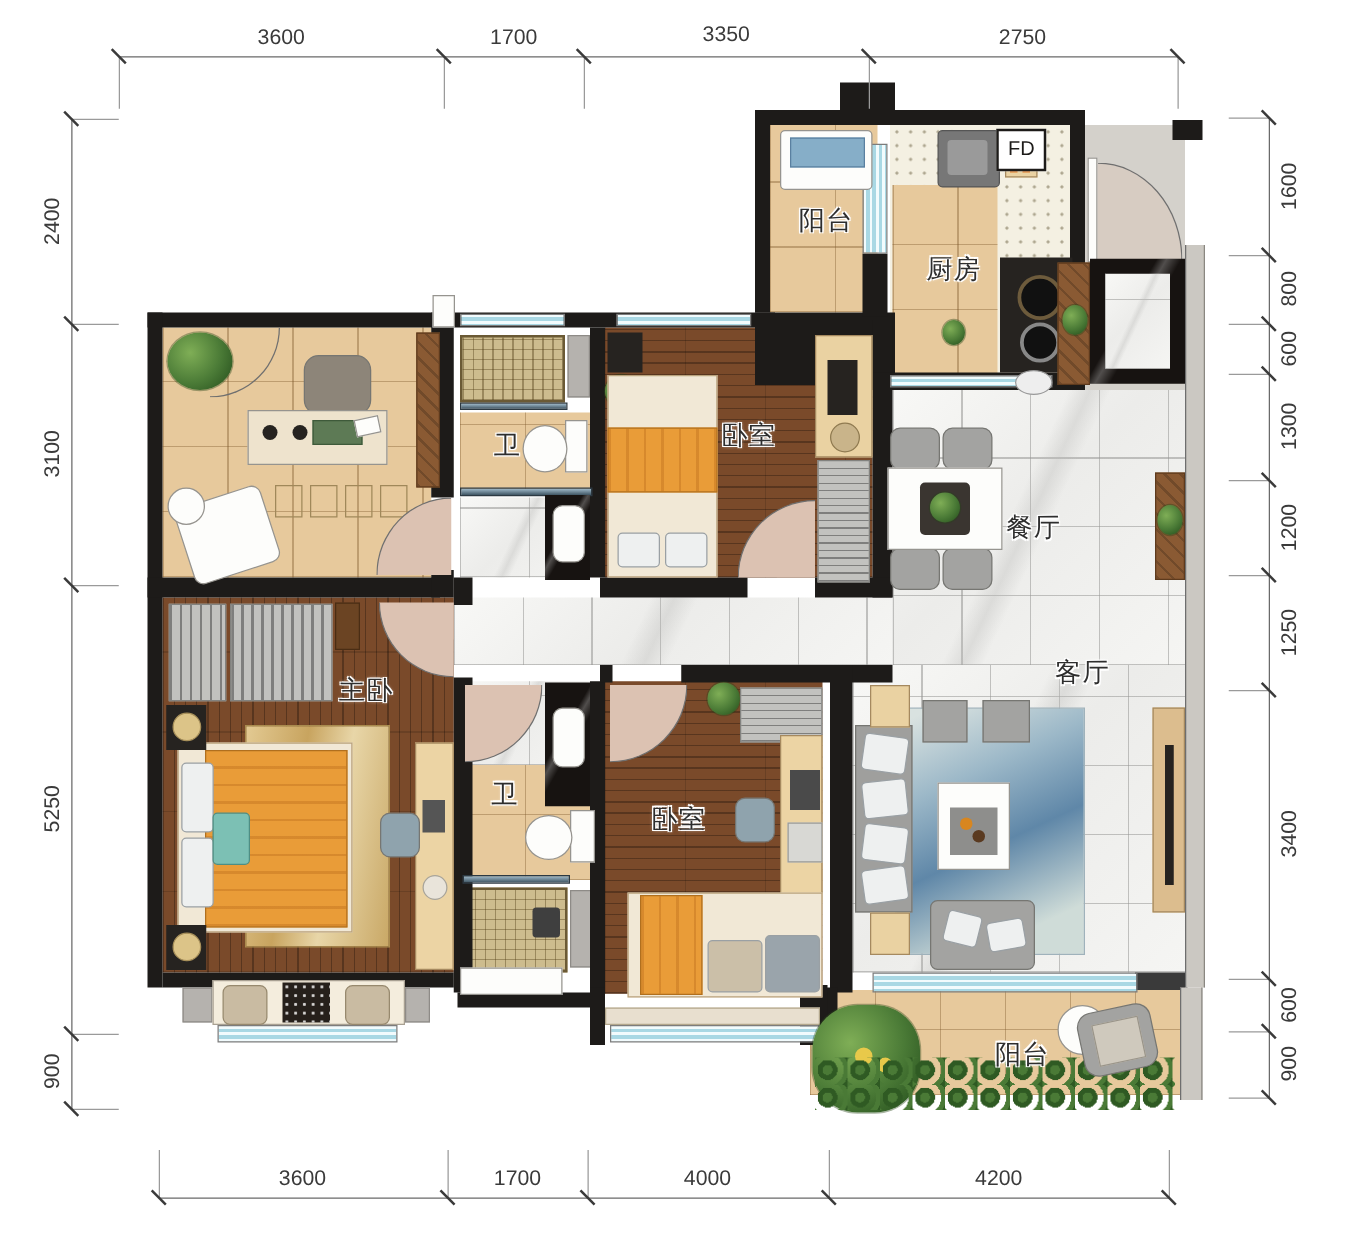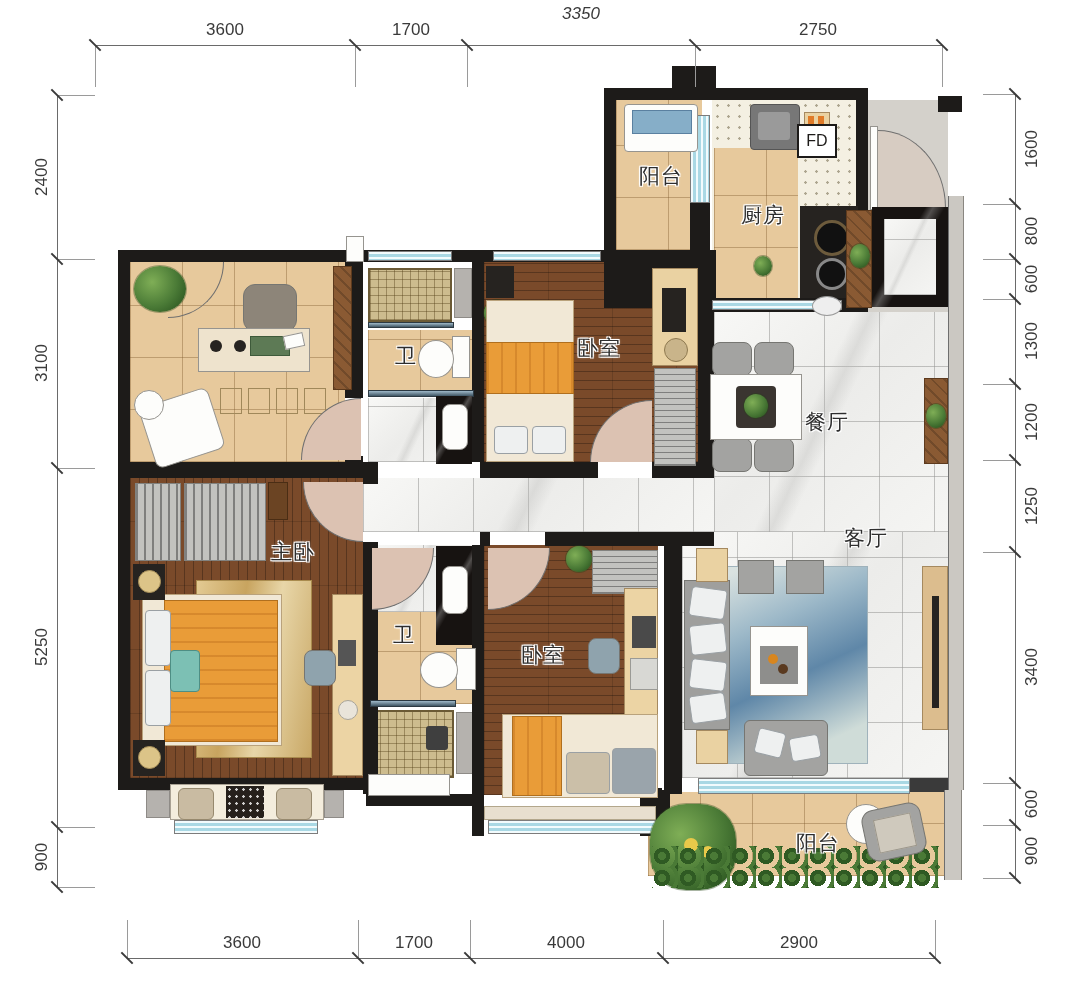--- a/index.html
+++ b/index.html
@@ -186,21 +186,21 @@
   <div class="abs" style="left:808px;top:116px;width:6px;height:22px;background:#e07b28;"></div>
   <div class="abs" style="left:818px;top:116px;width:6px;height:22px;background:#e07b28;"></div>
   <div class="blk" style="left:800px;top:206px;width:58px;height:92px;"></div>
   <div class="abs circle" style="left:814px;top:220px;width:30px;height:30px;border:3px solid #6d5b3c;background:#111;"></div>
   <div class="abs circle" style="left:816px;top:258px;width:26px;height:26px;border:3px solid #888;background:#111;"></div>
   <div class="wht" style="left:798px;top:248px;width:44px;height:44px;left:798px;top:305px;width:0;height:0;border:none;"></div>
   <div class="wht" style="left:800px;top:248px;width:44px;height:0px;border:none;"></div>
   <div class="abs circle" style="left:812px;top:296px;width:28px;height:18px;background:#eee;border:1px solid #999;border-radius:50%;"></div>
   <div class="wht" style="left:802px;top:252px;width:0;height:0;border:none;"></div>
   <div class="plant" style="left:754px;top:256px;width:18px;height:20px;"></div>
-  <div class="fdbox" style="left:797px;top:103px;width:40px;height:34px;margin-top:21px;">
+  <div class="fdbox" style="left:797px;top:103px;width:40px;height:34px;">
       <span>FD</span>
     </div>
 
   <div class="wht" style="left:870px;top:126px;width:8px;height:84px;"></div>
   <div class="arc tr open" style="left:878px;top:130px;width:68px;height:78px;"></div>
   <div class="brown" style="left:846px;top:210px;width:26px;height:98px;"></div>
   <div class="plant" style="left:850px;top:244px;width:20px;height:24px;"></div>
   <div class="blkm" style="left:872px;top:207px;width:76px;height:100px;"></div>
   <div class="marble" style="left:884px;top:219px;width:52px;height:76px;"></div>
 
@@ -314,38 +314,38 @@
   <div class="ext" style="left:467px;top:45px;width:1px;height:42px;"></div>
   <div class="ext" style="left:695px;top:45px;width:1px;height:42px;"></div>
   <div class="ext" style="left:942px;top:45px;width:1px;height:42px;"></div>
   <i class="tick" style="left:95px;top:45px;"></i>
   <i class="tick" style="left:355px;top:45px;"></i>
   <i class="tick" style="left:467px;top:45px;"></i>
   <i class="tick" style="left:695px;top:45px;"></i>
   <i class="tick" style="left:942px;top:45px;"></i>
   <div class="dim" style="left:225px;top:30px;">3600</div>
   <div class="dim" style="left:411px;top:30px;">1700</div>
-  <div class="dim" style="left:581px;top:14px;font-style:italic;">3350</div>
+  <div class="dim" style="left:581px;top:28px;">3350</div>
   <div class="dim" style="left:818px;top:30px;">2750</div>
 
   <div class="dline" style="left:127px;top:958px;width:808px;height:1px;"></div>
   <div class="ext" style="left:127px;top:920px;width:1px;height:38px;"></div>
   <div class="ext" style="left:358px;top:920px;width:1px;height:38px;"></div>
   <div class="ext" style="left:470px;top:920px;width:1px;height:38px;"></div>
   <div class="ext" style="left:663px;top:920px;width:1px;height:38px;"></div>
   <div class="ext" style="left:935px;top:920px;width:1px;height:38px;"></div>
   <i class="tick" style="left:127px;top:958px;"></i>
   <i class="tick" style="left:358px;top:958px;"></i>
   <i class="tick" style="left:470px;top:958px;"></i>
   <i class="tick" style="left:663px;top:958px;"></i>
   <i class="tick" style="left:935px;top:958px;"></i>
   <div class="dim" style="left:242px;top:943px;">3600</div>
   <div class="dim" style="left:414px;top:943px;">1700</div>
   <div class="dim" style="left:566px;top:943px;">4000</div>
-  <div class="dim" style="left:799px;top:943px;">2900</div>
+  <div class="dim" style="left:799px;top:943px;">4200</div>
 
   <div class="dline" style="left:57px;top:95px;width:1px;height:792px;"></div>
   <div class="ext" style="left:57px;top:95px;width:38px;height:1px;"></div>
   <div class="ext" style="left:57px;top:259px;width:38px;height:1px;"></div>
   <div class="ext" style="left:57px;top:468px;width:38px;height:1px;"></div>
   <div class="ext" style="left:57px;top:827px;width:38px;height:1px;"></div>
   <div class="ext" style="left:57px;top:887px;width:38px;height:1px;"></div>
   <i class="tick" style="left:57px;top:95px;"></i>
   <i class="tick" style="left:57px;top:259px;"></i>
   <i class="tick" style="left:57px;top:468px;"></i>

